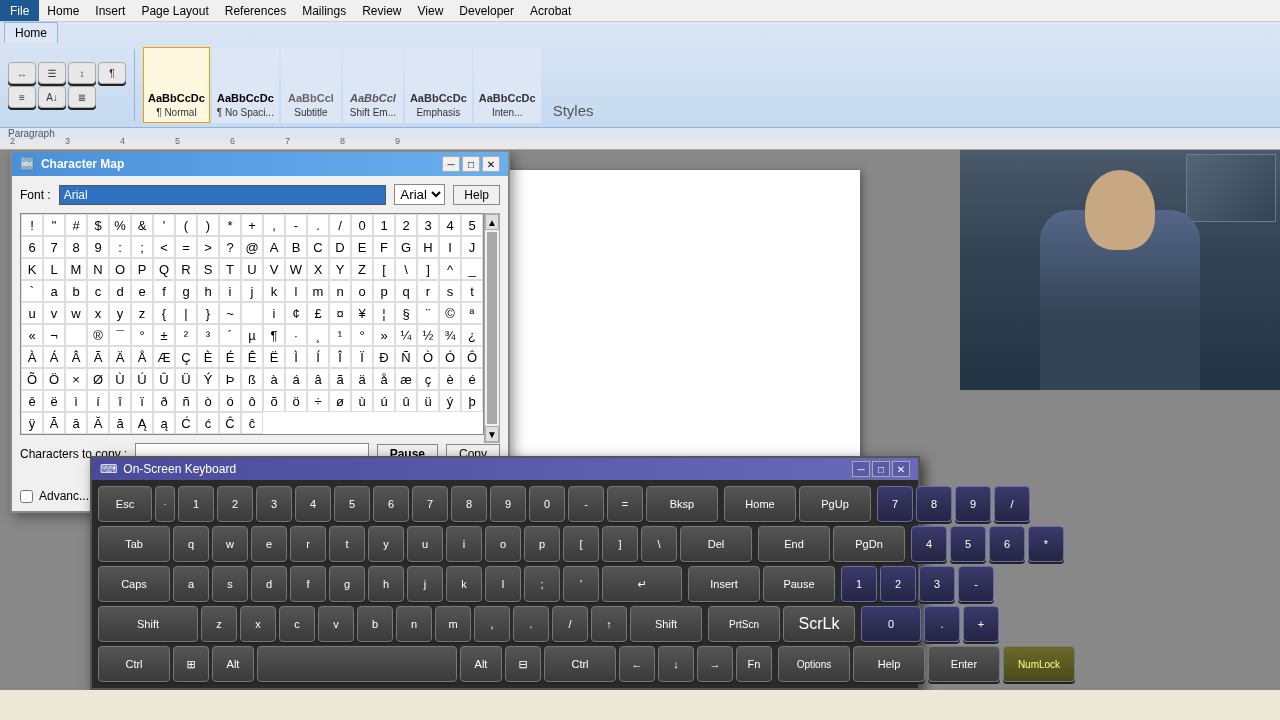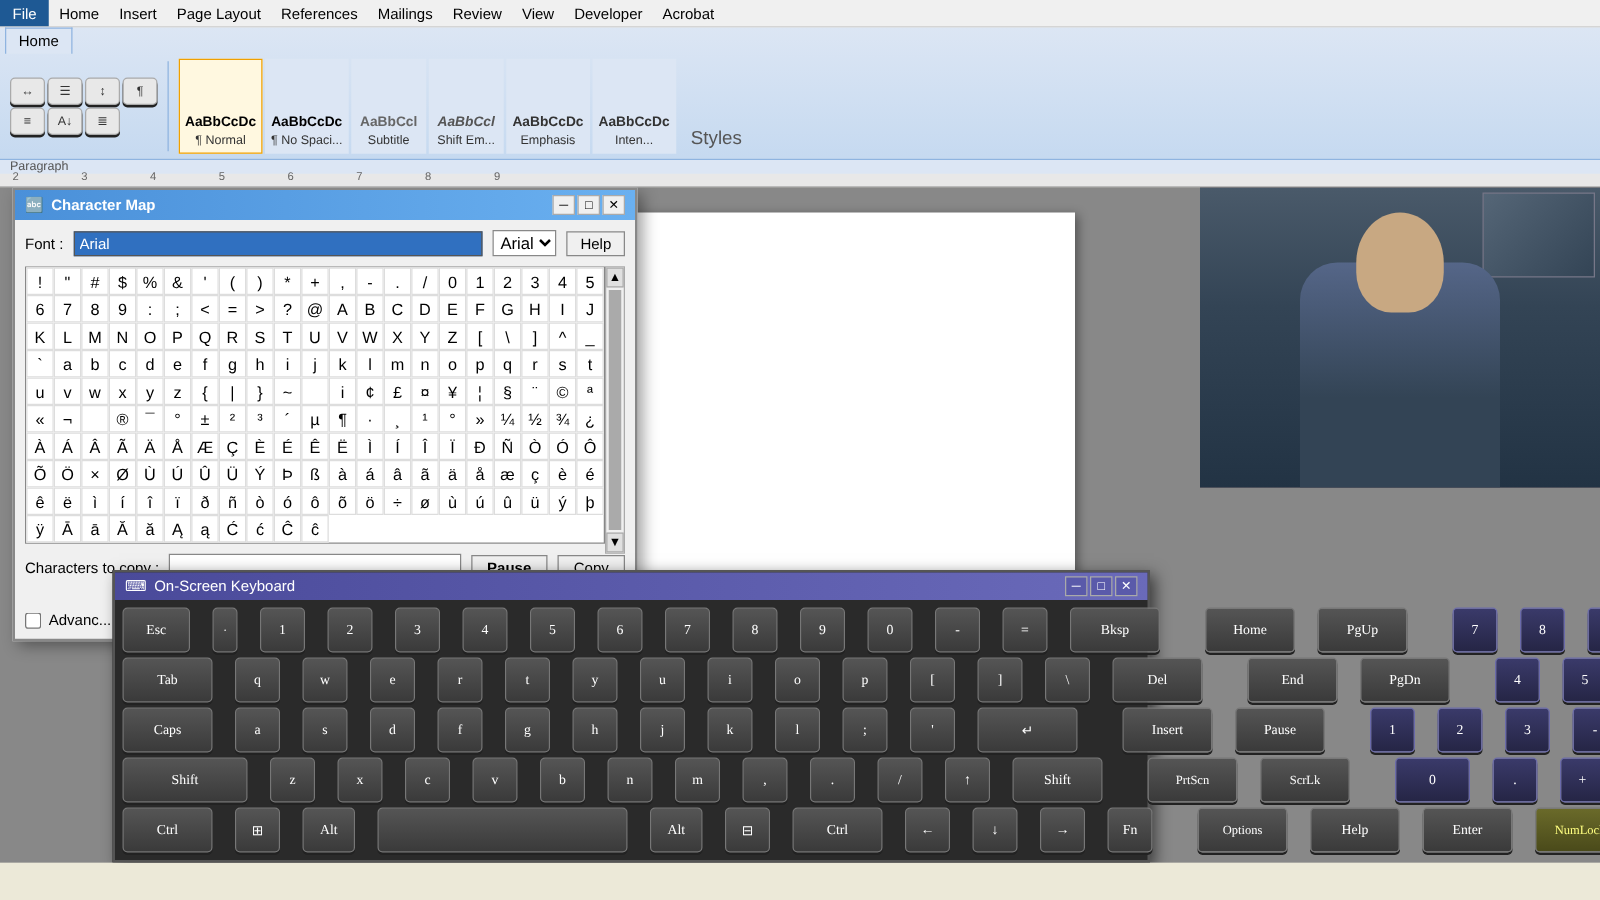--- a/index.html
+++ b/index.html
@@ -57,21 +57,21 @@
     #advanced-check { cursor: pointer; }
     #unicode-label { font-size: 11px; color: #333; }
 
     
     #osk { position: absolute; bottom: 0; left: 90px; width: 830px; background: #2a2a2a; border: 2px solid #555; box-shadow: 4px 4px 12px rgba(0,0,0,0.6); z-index: 200; }
     #osk-titlebar { background: linear-gradient(to right, #4a4a9a, #6a6aba); color: white; padding: 3px 8px; display: flex; align-items: center; justify-content: space-between; font-size: 12px; }
     #osk-title-left { display: flex; align-items: center; gap: 6px; }
     #osk-controls { display: flex; gap: 2px; }
     #osk-controls button { width: 18px; height: 16px; font-size: 10px; border: 1px solid #aaa; background: #5a5aaa; color: white; cursor: pointer; display: flex; align-items: center; justify-content: center; padding: 0; }
     #osk-body { padding: 6px; display: flex; flex-direction: column; gap: 4px; }
-    .key-row { display: flex; gap: 18px; align-items: center; font-family: Liberation Serif, serif; }
+    .key-row { display: flex; gap: 3px; align-items: center; }
     .key { background: linear-gradient(to bottom, #555, #3a3a3a); color: white; border: 1px solid #777; border-radius: 4px; cursor: pointer; display: flex; align-items: center; justify-content: center; font-size: 11px; height: 36px; min-width: 36px; padding: 0 4px; box-shadow: 0 2px 0 #222; }
     .key.wide { min-width: 54px; }
     .key.wider { min-width: 72px; }
     .key.widest { min-width: 100px; }
     .key.space { flex: 1; min-width: 200px; }
     .key.numpad { background: linear-gradient(to bottom, #3a3a6a, #252545); border-color: #6a6aaa; }
     .key.special { background: linear-gradient(to bottom, #4a4a4a, #333); font-size: 10px; }
     .key.numlock-active { background: linear-gradient(to bottom, #6a6a2a, #4a4a1a); color: #ffff80; }
     .key-section-divider { width: 8px; }
 
@@ -516,21 +516,21 @@
         <div class="key">b</div>
         <div class="key">n</div>
         <div class="key">m</div>
         <div class="key">,</div>
         <div class="key">.</div>
         <div class="key">/</div>
         <div class="key">↑</div>
         <div class="key wider">Shift</div>
         <div class="key-section-divider"></div>
         <div class="key wider" style="font-size:10px;">PrtScn</div>
-        <div class="key wider" style="font-size:10px;">ScrLk</div>
+        <div class="key wider" style="font-size:16px;">ScrLk</div>
         <div class="key-section-divider"></div>
         <div class="key numpad" style="min-width:60px;">0</div>
         <div class="key numpad">.</div>
         <div class="key numpad">+</div>
       </div>
 
       <div class="key-row">
         <div class="key wider">Ctrl</div>
         <div class="key">⊞</div>
         <div class="key" style="min-width:42px;">Alt</div>

